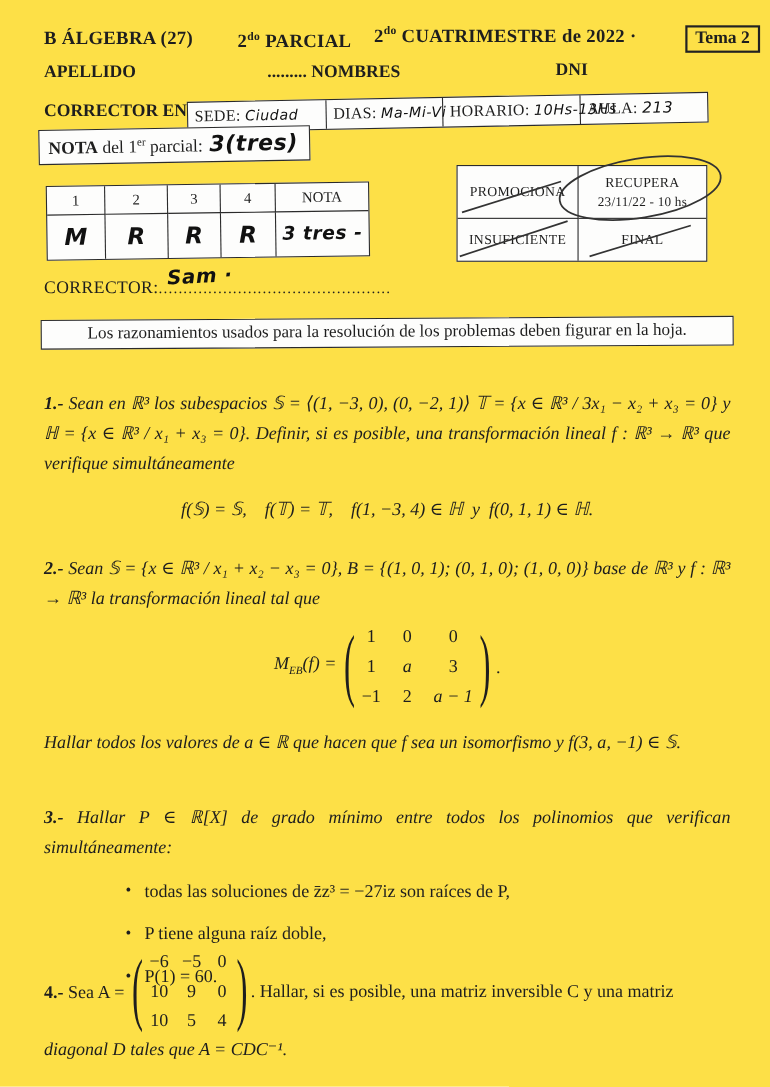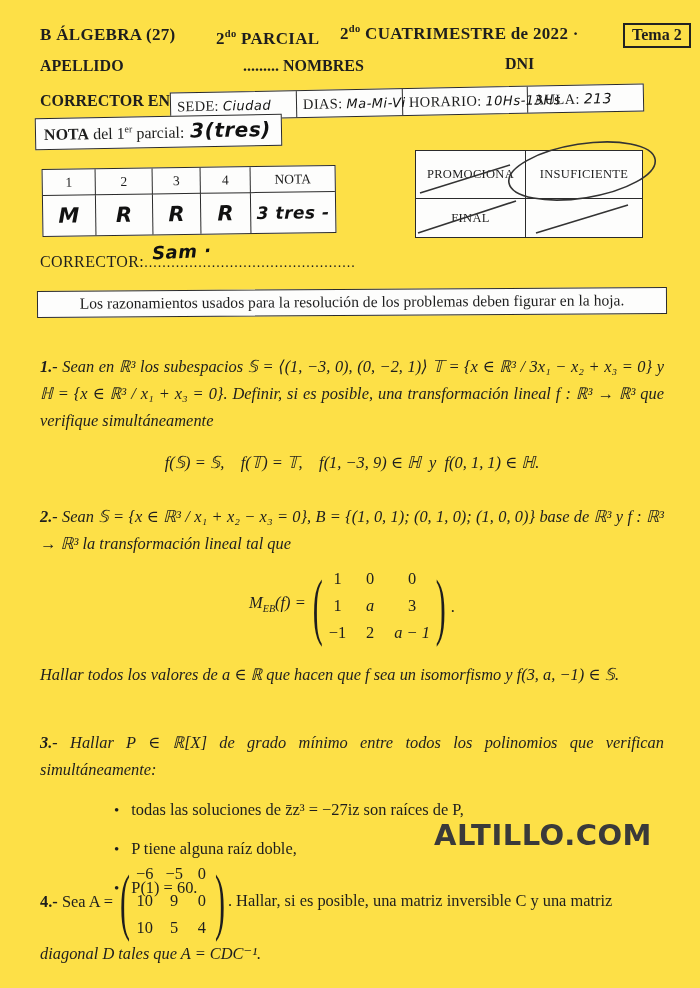--- a/index.html
+++ b/index.html
@@ -161,20 +161,24 @@
     <div class="gc gval hand">R</div>
     <div class="gc gval hand">R</div>
     <div class="gc gval-nota hand">3 tres -</div>
   </div>
 
   <div class="abs status-box" style="left:415px;top:150px;width:226px;height:86px;">
     <div class="sc">
       <span>PROMOCIONA</span>
     </div>
     <div class="sc">
+      <span>RECUPERA</span>
+      <span class="sdate">23/11/22 - 10 hs</span>
+    </div>
+    <div class="sc">
       <span>INSUFICIENTE</span>
     </div>
     <div class="sc">
       <span>FINAL</span>
     </div>
     <svg class="marks" width="226" height="86">
       <line x1="6" y1="44" x2="96" y2="16" stroke="#333" stroke-width="1.6"></line>
       <line x1="4" y1="84" x2="102" y2="52" stroke="#333" stroke-width="1.6"></line>
       <line x1="122" y1="84" x2="214" y2="56" stroke="#333" stroke-width="1.6"></line>
       <ellipse cx="168" cy="22" rx="74" ry="27" fill="none" stroke="#333" stroke-width="1.6" transform="rotate(-9 168 22)"></ellipse>
@@ -185,21 +189,21 @@
     <span>CORRECTOR:</span><span class="dots">...............................................</span>
   </div>
   <div class="abs hand signature" style="left:152px;top:241px;">Sam ·</div>
 
   <div class="abs warning-box" style="left:37px;top:289px;width:612px;">
     <span>Los razonamientos usados para la resolución de los problemas deben figurar en la hoja.</span>
   </div>
 
   <div class="abs prob" style="left:40px;top:353px;">
     <p><span class="pnum">1.-</span> <span>Sean en ℝ³ los subespacios 𝕊 = ⟨(1, −3, 0), (0, −2, 1)⟩  𝕋 = {x ∈ ℝ³ / 3x₁ − x₂ + x₃ = 0} y ℍ = {x ∈ ℝ³ / x₁ + x₃ = 0}. Definir, si es posible, una transformación lineal f : ℝ³ → ℝ³ que verifique simultáneamente</span></p>
-    <div class="eq">f(𝕊) = 𝕊, f(𝕋) = 𝕋, f(1, −3, 9) ∈ ℍ y f(0, 1, 1) ∈ ℍ.</div>
+    <div class="eq">f(𝕊) = 𝕊, f(𝕋) = 𝕋, f(1, −3, 4) ∈ ℍ y f(0, 1, 1) ∈ ℍ.</div>
   </div>
 
   <div class="abs prob" style="left:40px;top:503px;">
     <p><span class="pnum">2.-</span> <span>Sean 𝕊 = {x ∈ ℝ³ / x₁ + x₂ − x₃ = 0}, B = {(1, 0, 1); (0, 1, 0); (1, 0, 0)} base de ℝ³ y f : ℝ³ → ℝ³ la transformación lineal tal que</span></p>
     <div class="eq-row">
       <span class="mlabel"><i>M</i><sub><i>EB</i></sub><i>(f) =</i></span>
       <span class="paren">(</span>
       <span class="mcells">
         <span class="mc">1</span>
         <span class="mc">0</span>
@@ -228,21 +232,20 @@
         <span class="bullet-dot">•</span>
         <span>P tiene alguna raíz doble,</span>
       </div>
       <div class="bullet-line">
         <span class="bullet-dot">•</span>
         <span>P(1) = 60.</span>
       </div>
     </div>
   </div>
 
-  <div class="abs watermark" style="left:434px;top:818px;">ALTILLO.COM</div>
 
   <div class="abs prob p4" style="left:40px;top:862px;">
     <div class="p4row">
       <span class="p4lead"><span class="pnum">4.-</span> <span>Sea A =</span></span>
       <span class="paren">(</span>
       <span class="mcells" style="column-gap:12px;">
         <span class="mc">−6</span>
         <span class="mc">−5</span>
         <span class="mc">0</span>
         <span class="mc">10</span>

